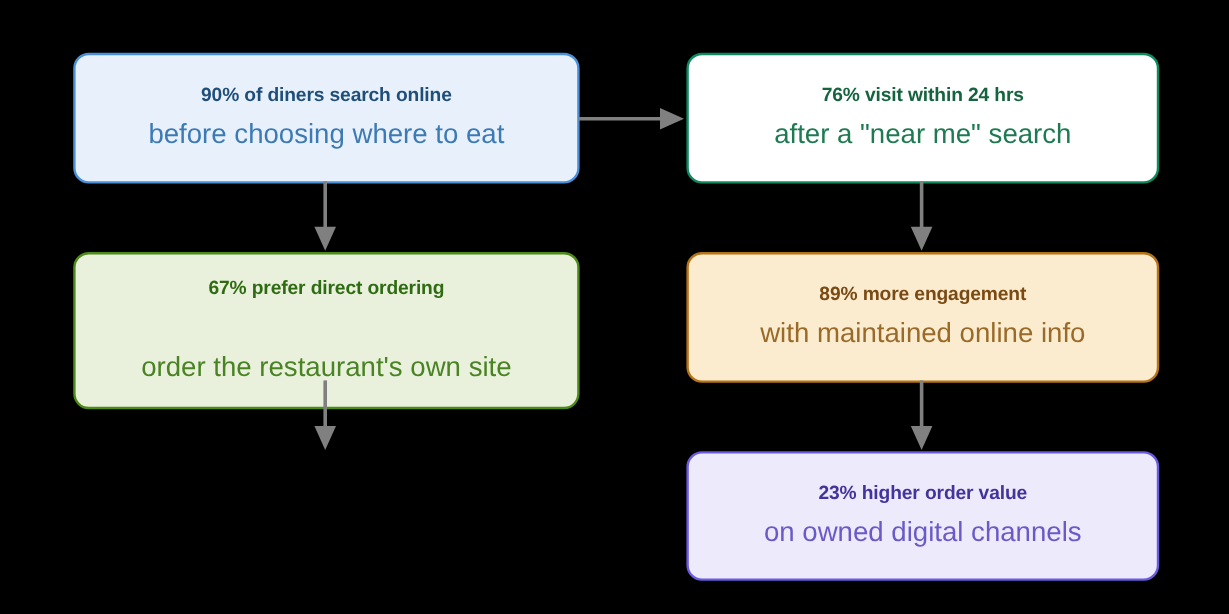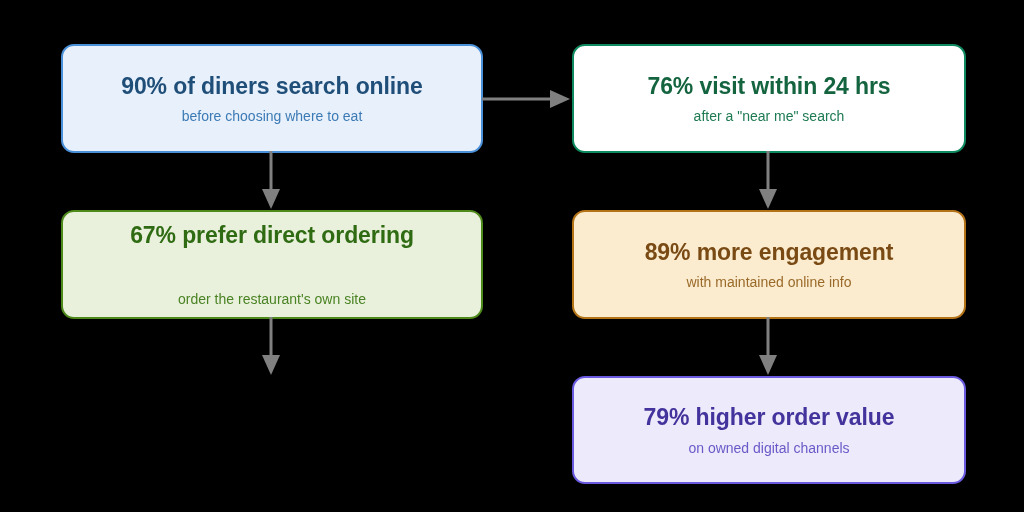--- a/index.html
+++ b/index.html
@@ -29,38 +29,38 @@
     border-style: solid;
     border-width: 2px;
     display: flex;
     flex-direction: column;
     align-items: center;
     justify-content: center;
     text-align: center;
     padding: 6px 14px;
   }
   .node .headline {
-    font-size: 23px;
+    font-size: 16px;
     font-weight: bold;
     line-height: 1.25;
     letter-spacing: -0.1px;
     white-space: nowrap;
   }
   .node .subline {
-    font-size: 14px;
+    font-size: 23px;
     font-weight: normal;
     line-height: 1.3;
     margin-top: 7px;
     white-space: nowrap;
   }
 
   
   #node-0 { left: 61px;  top: 44px;  width: 422px; height: 109px; }
   #node-1 { left: 572px; top: 44px;  width: 394px; height: 109px; }
-  #node-2 { left: 61px;  top: 210px; width: 422px; height: 109px; gap: 33px; }
+  #node-2 { left: 61px;  top: 210px; width: 422px; height: 131px; gap: 33px; }
   #node-3 { left: 572px; top: 210px; width: 394px; height: 109px; }
   #node-4 { left: 61px;  top: 376px; width: 422px; height: 108px; }
   #node-5 { left: 572px; top: 376px; width: 394px; height: 108px; }
 
   
   .connector {
     position: absolute;
   }
   .connector svg {
     display: block;
@@ -92,21 +92,21 @@
     <div class="subline" style="color: rgb(74, 131, 36);">order the restaurant's own site</div>
   </div>
 
   <div class="node" id="node-3" style="background: rgb(251, 236, 207); border-color: rgb(181, 115, 24);">
     <div class="headline" style="color: rgb(122, 74, 20);">89% more engagement</div>
     <div class="subline" style="color: rgb(154, 106, 42);">with maintained online info</div>
   </div>
 
 
   <div class="node" id="node-5" style="background: rgb(236, 234, 251); border-color: rgb(106, 90, 224);">
-    <div class="headline" style="color: rgb(67, 51, 156);">79% higher order value</div>
+    <div class="headline" style="color: rgb(67, 51, 156);">23% higher order value</div>
     <div class="subline" style="color: rgb(106, 90, 200);">on owned digital channels</div>
   </div>
 
   <div class="connector" id="conn-h">
     <svg width="92" height="38" viewBox="0 0 92 38">
       <g class="arrow-stroke">
         <line x1="2" y1="19" x2="74" y2="19" stroke-width="3" stroke-linecap="butt" stroke="#808080"></line>
         <polygon points="70,10 90,19 70,28" fill="#808080"></polygon>
       </g>
     </svg>

